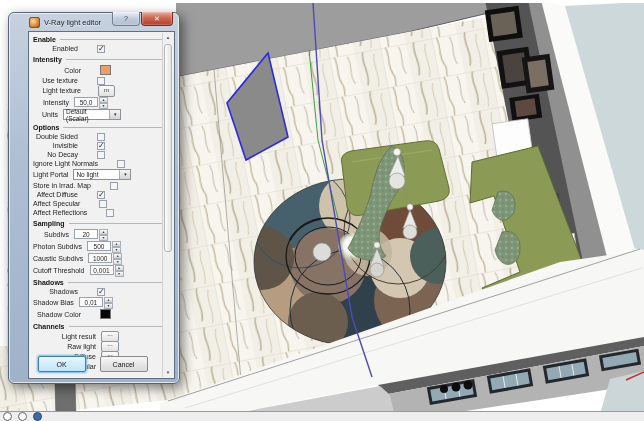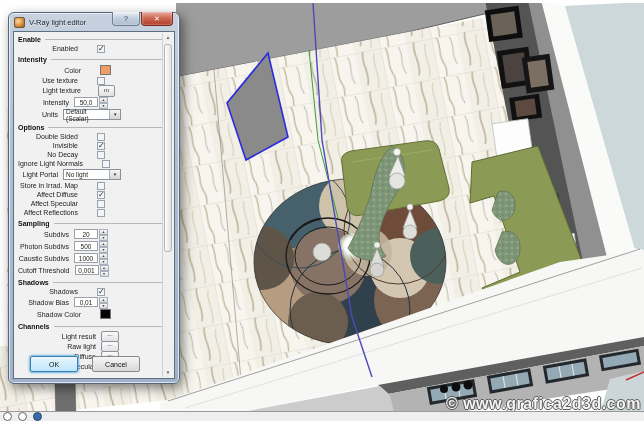--- a/index.html
+++ b/index.html
@@ -13,21 +13,21 @@
 
   
   .statusbar{position:absolute;left:0;right:0;bottom:0;height:9px;background:#eeeeee;border-top:1px solid #9a9a9a;display:flex;align-items:center;gap:6px;padding-left:3px;}
   .statusbar .dot{width:7px;height:7px;border-radius:50%;background:#fdfdfd;border:1px solid #666;}
   .statusbar .dot.blue{background:#3a6aa8;border-color:#27486f;}
 
   
   .dlg{position:absolute;left:8px;top:12px;width:172px;height:372px;border:1px solid #56667a;border-radius:6px;
     background:linear-gradient(180deg,#c7d1df 0%,#aebfd2 40%,#9fb2c8 100%);
     box-shadow:3px 4px 12px rgba(0,0,0,.5), inset 0 0 0 1px rgba(255,255,255,.65);
-    box-sizing:border-box;padding:0 4px 4px 4px;}
+    box-sizing:border-box;padding:0 4px 4px 19px;}
   .titlebar{height:18px;display:flex;align-items:center;position:relative;}
   .dlg-icon{width:9px;height:9px;border-radius:2px;margin:0 4px 0 1px;
     background:radial-gradient(circle at 35% 35%,#ffd9a0,#d98a3a 60%,#8a5420);border:1px solid #6b5a40;}
   .dlg-title{font-size:7.5px;color:#17202b;text-shadow:0 1px 1px rgba(255,255,255,.7);}
   .cap-btns{position:absolute;right:2px;top:-1px;display:flex;gap:1px;}
   .cap{height:13px;border:1px solid #6e7f93;border-top:none;border-radius:0 0 4px 4px;display:flex;align-items:center;justify-content:center;
     font-size:7px;color:#2c3a49;background:linear-gradient(#eef2f7,#c0cddd 50%,#aebdd0);box-shadow:inset 0 0 2px rgba(255,255,255,.8);}
   .cap.help{width:26px;}
   .cap.close{width:30px;color:#fff;background:linear-gradient(#e7a99c,#cf6a55 45%,#b03a26);border-color:#7e2a1c;font-weight:bold;}
   .client{position:relative;height:calc(100% - 18px);background:#f1f1f1;border:1px solid #5f6f82;box-sizing:border-box;overflow:hidden;}
@@ -250,21 +250,20 @@
 
   <polyline points="309,50 318,140 338,218" fill="none" stroke="#3f9f3f" stroke-width="1"></polyline>
   <polyline points="313,3 322,140 352,317 372,377" fill="none" stroke="#4a4ab8" stroke-width="1.4"></polyline>
 
   <polygon points="268,53 227,103 246,160 288,137" fill="#8a8a8a" stroke="#2a2ae0" stroke-width="1.6"></polygon>
 
   <rect x="0" y="0" width="7" height="346" fill="#ffffff"></rect>
   <rect x="0" y="0" width="644" height="3" fill="#ffffff"></rect>
 </svg>
 
-<div class="watermark">© www.grafica2d3d.com</div>
 
 <div class="statusbar">
   <span class="dot"></span>
   <span class="dot"></span>
   <span class="dot blue"></span>
 </div>
 </div>
 
 <div class="dlg">
   <div class="titlebar">

